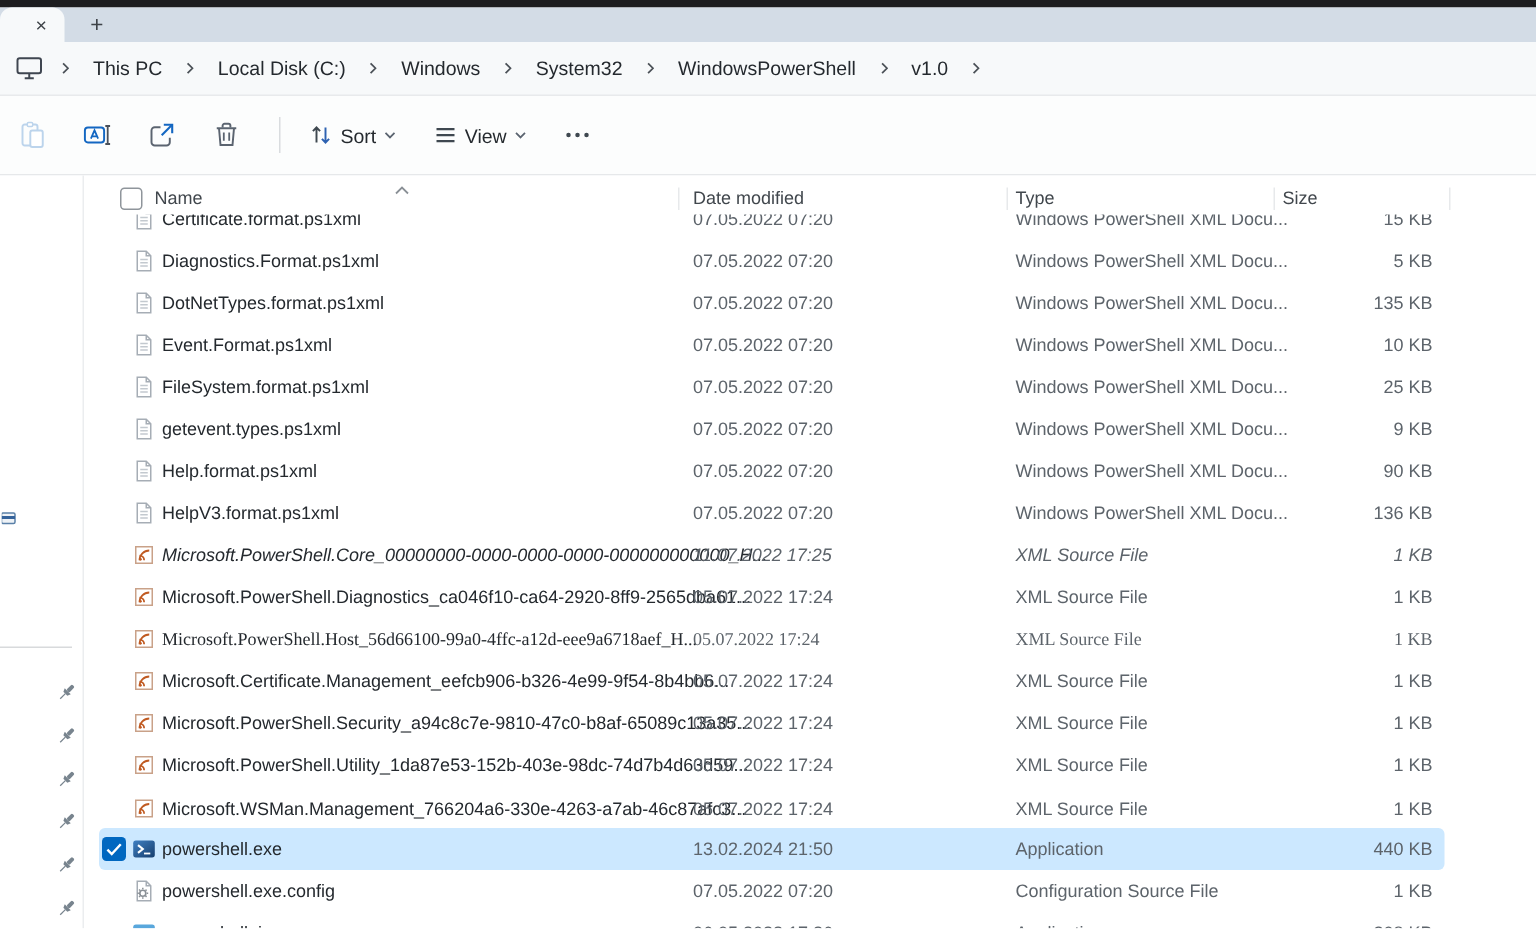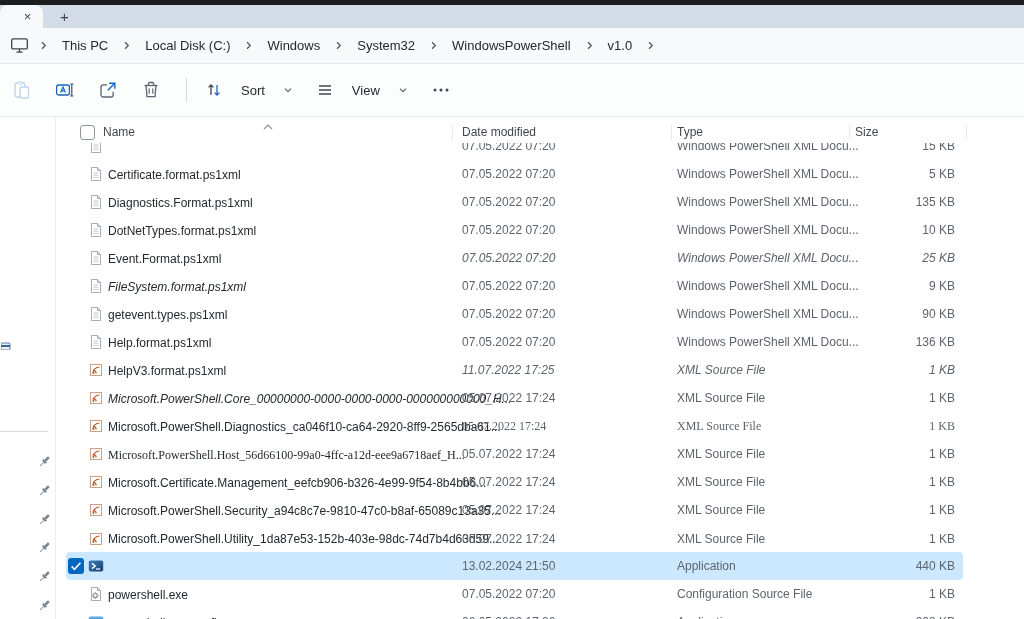--- a/index.html
+++ b/index.html
@@ -19,21 +19,21 @@
   .addressbar{position:absolute;left:0;top:28px;width:100%;height:36px;background:#f7f9fa;
     border-bottom:1px solid #e8eaec;box-sizing:border-box;display:flex;align-items:center;
     padding-left:10px;font-size:13px;color:#24292e;}
   .bc-root{display:flex;align-items:center;margin-right:2px;}
   .crumb{padding:3px 6px;border-radius:4px;white-space:nowrap;}
   .bc-chev{margin:0 8px;display:flex;align-items:center;}
 
   
   .toolbar{position:absolute;left:0;top:64px;width:100%;height:53px;background:#fcfdfd;
     border-bottom:1px solid #e6e8ea;box-sizing:border-box;display:flex;align-items:center;padding-left:4px;}
-  .tb-btn{height:36px;min-width:36px;display:flex;align-items:center;justify-content:center;gap:18px;
+  .tb-btn{height:36px;min-width:36px;display:flex;align-items:center;justify-content:center;gap:4px;
     border:none;background:transparent;border-radius:4px;margin-right:7px;padding:0 8px;
     font-size:13px;color:#24292e;font-family:inherit;}
   .tb-divider{width:1px;height:24px;background:#d9dcdf;margin:0 10px;}
 
   
   .sidebar{position:absolute;left:0;top:117px;width:56px;height:502px;background:#fff;
     border-right:1px solid #ebedef;box-sizing:border-box;}
   .sidebar-frag{position:absolute;left:1px;top:222px;width:11px;height:11px;overflow:hidden;}
   .sidebar-divider{position:absolute;left:0;top:314px;width:48px;height:1px;background:#d8dadc;}
   .pin{position:absolute;left:37px;width:15px;height:15px;}
@@ -48,21 +48,21 @@
     border-radius:3px;background:#fff;}
   .h-sep{position:absolute;top:3px;width:1px;height:15px;background:#e7e9eb;}
   .sort-asc{position:absolute;left:206px;top:-2px;}
 
   .rows{position:absolute;left:0;top:0;width:968px;height:502px;z-index:1;}
   .file-row{position:absolute;left:10px;width:897px;height:28px;border-radius:4px;
     font-size:12px;color:#5d646b;}
   .file-row.selected{background:#cce8ff;}
   .f-check{position:absolute;left:2px;top:6px;width:16px;height:16px;}
   .f-icon{position:absolute;left:22px;top:6px;width:16px;height:16px;}
-  .f-name{position:absolute;left:42px;top:7px;color:#24292e;white-space:nowrap;margin-top:29px;}
+  .f-name{position:absolute;left:42px;top:7px;color:#24292e;white-space:nowrap;}
   .f-date{position:absolute;left:396px;top:7px;white-space:nowrap;}
   .f-type{position:absolute;left:611px;top:7px;white-space:nowrap;}
   .f-size{position:absolute;left:769px;top:7px;width:120px;text-align:right;white-space:nowrap;}
 </style>
 </head>
 <body>
 
 <div class="screen">
   <div class="top-strip"></div>
 
@@ -286,21 +286,21 @@
           <span class="f-icon"><svg width="16" height="16" viewBox="0 0 16 16">
               <path d="M3.5 1.5h6l3 3v10h-9z" fill="#fff" stroke="#a6adb5"></path>
               <path d="M9.5 1.5v3h3" fill="none" stroke="#a6adb5"></path>
               <path d="M5.5 7h5M5.5 9.2h5M5.5 11.4h5" stroke="#c3c9cf"></path>
             </svg></span>
           <span class="f-name">Event.Format.ps1xml</span>
           <span class="f-date">07.05.2022 07:20</span>
           <span class="f-type">Windows PowerShell XML Docu...</span>
           <span class="f-size">10 KB</span>
         </div>
-        <div class="file-row" style="top: 127px; font-style: italic;">
+        <div class="file-row" style="top: 127px;">
           <span class="f-icon"><svg width="16" height="16" viewBox="0 0 16 16">
               <path d="M3.5 1.5h6l3 3v10h-9z" fill="#fff" stroke="#a6adb5"></path>
               <path d="M9.5 1.5v3h3" fill="none" stroke="#a6adb5"></path>
               <path d="M5.5 7h5M5.5 9.2h5M5.5 11.4h5" stroke="#c3c9cf"></path>
             </svg></span>
           <span class="f-name">FileSystem.format.ps1xml</span>
           <span class="f-date">07.05.2022 07:20</span>
           <span class="f-type">Windows PowerShell XML Docu...</span>
           <span class="f-size">25 KB</span>
         </div>

